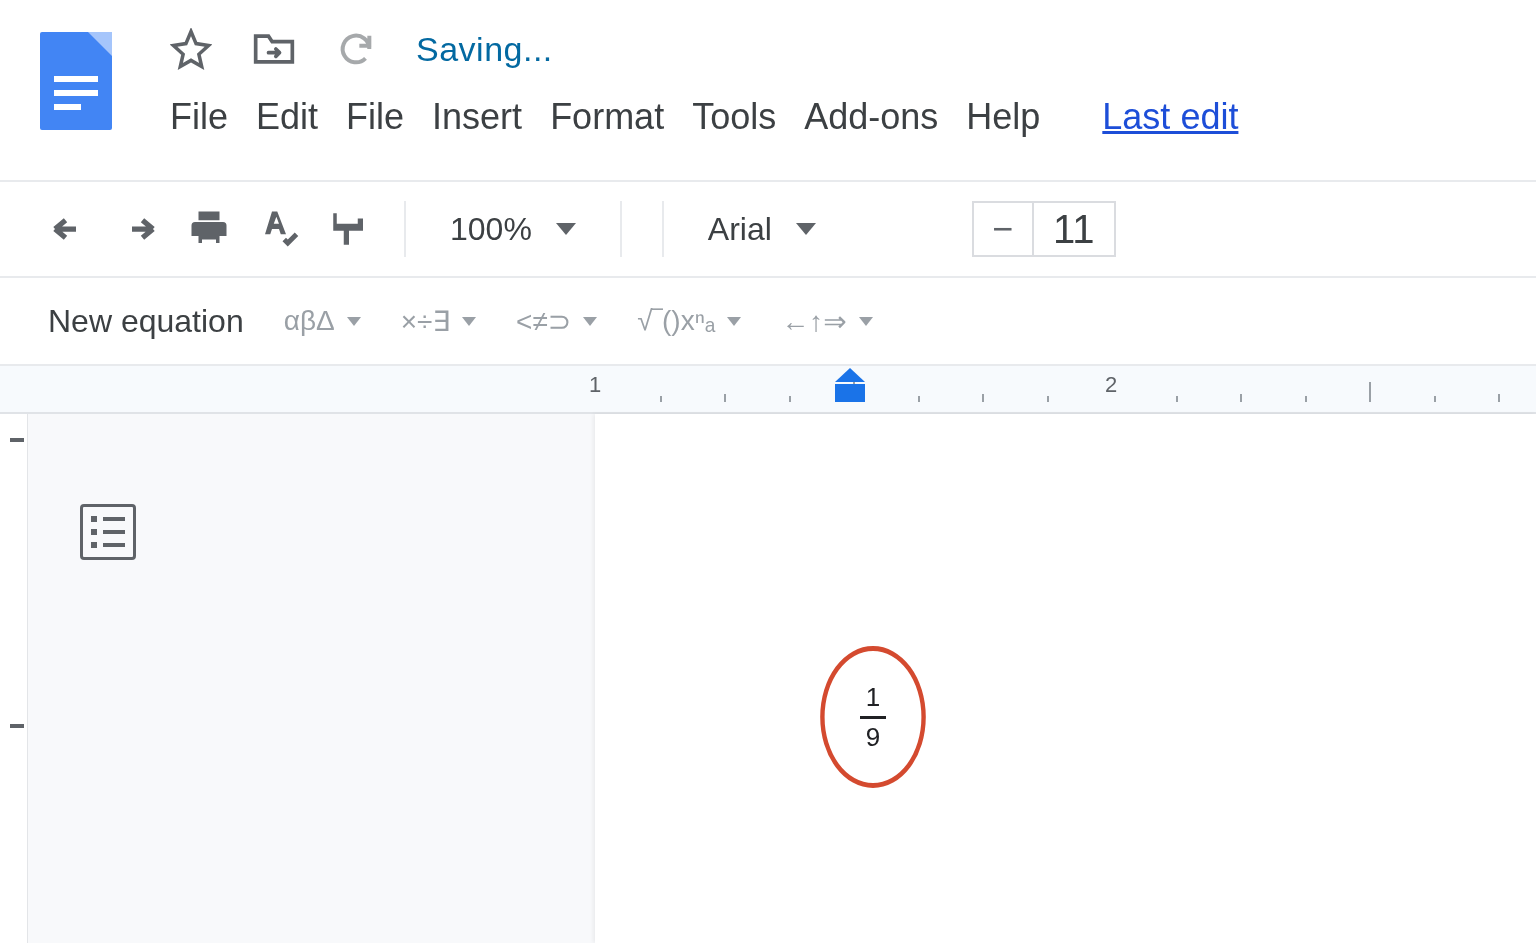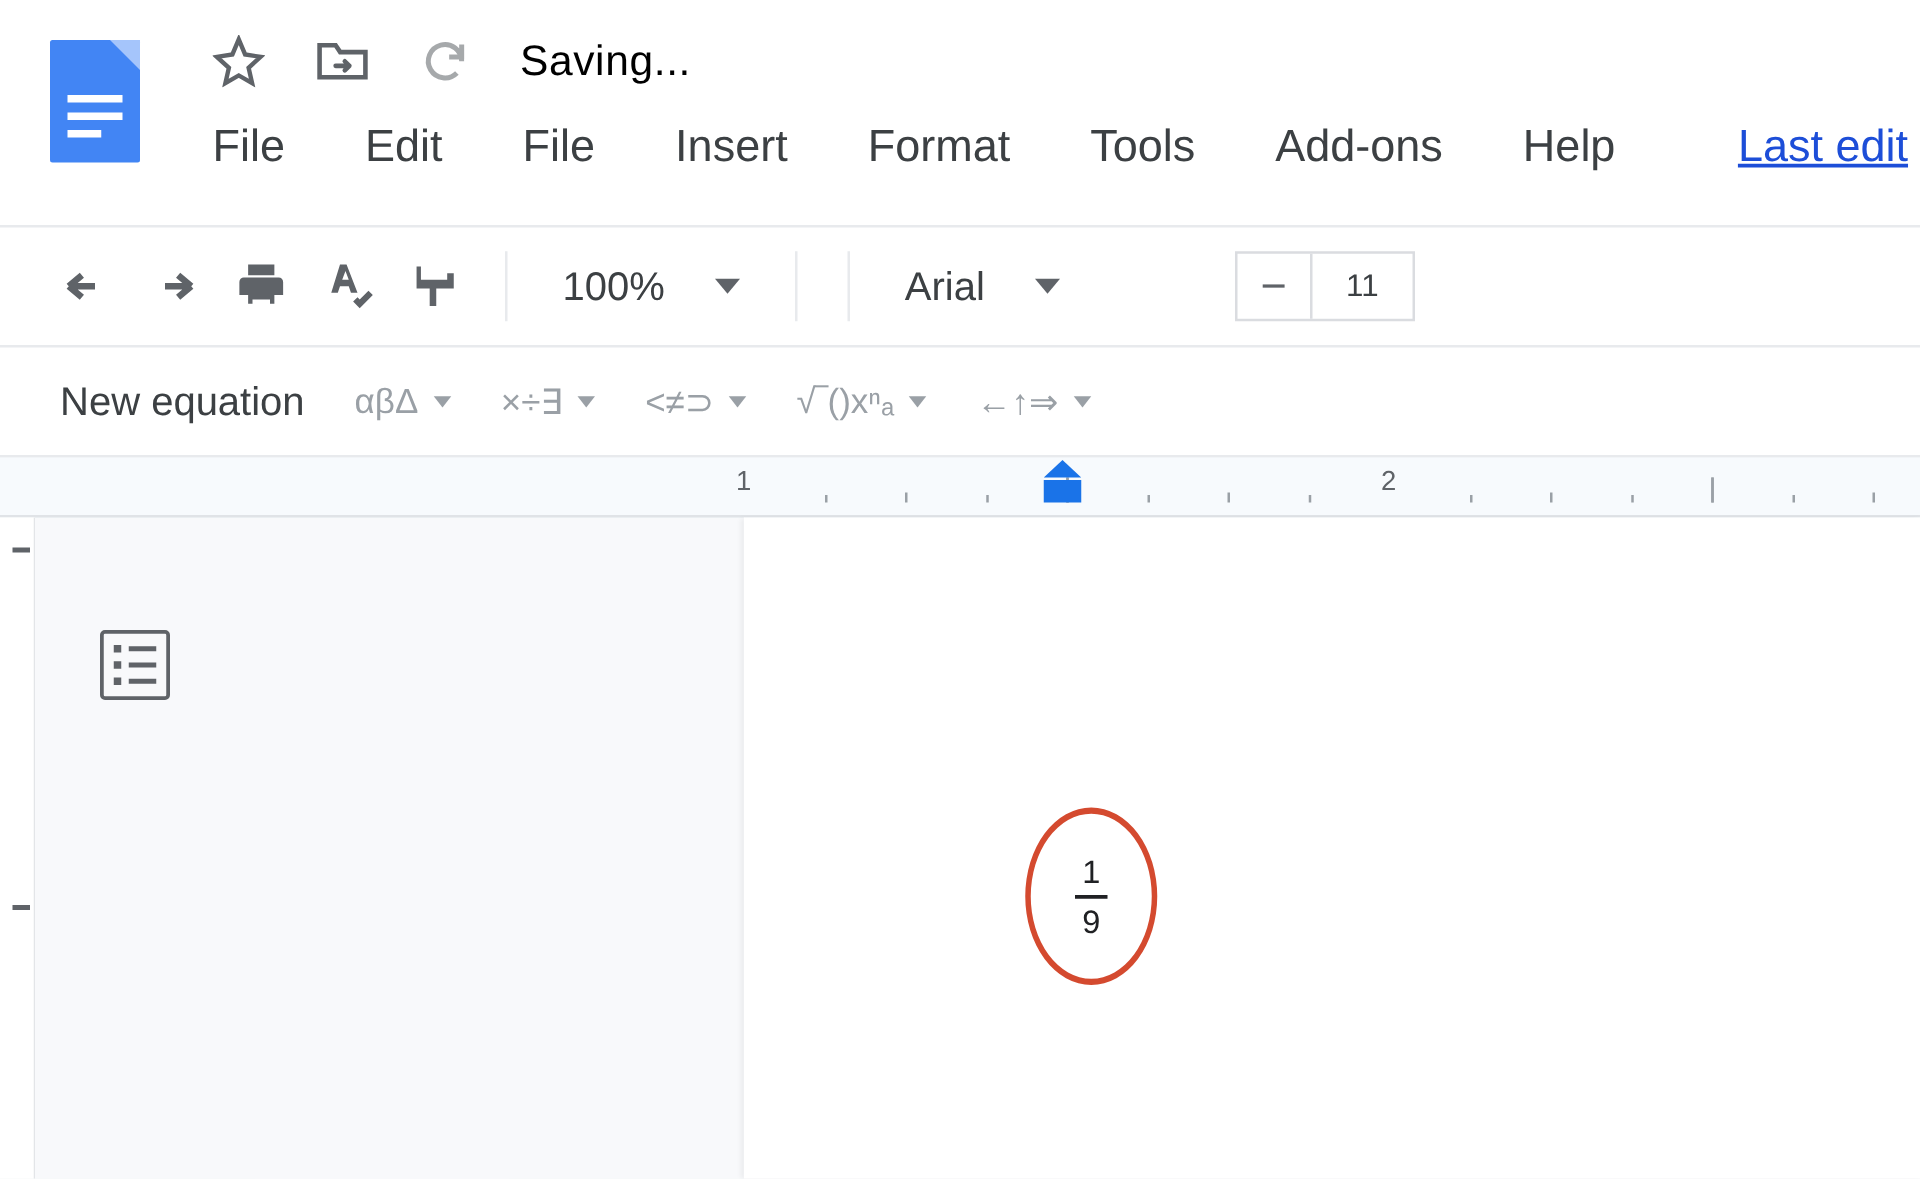--- a/index.html
+++ b/index.html
@@ -65,28 +65,28 @@
     white-space: nowrap;
   }
   .title-icon {
     color: #5f6368;
     display: inline-flex;
     align-items: center;
     justify-content: center;
   }
   .saving {
     font-size: 34px;
-    color: #000000;
+    color: #0369a1;
     letter-spacing: 0.5px;
   }
 
   .menubar {
     display: flex;
     align-items: baseline;
-    gap: 64px;
+    gap: 28px;
     margin-top: 26px;
     font-size: 36px;
     color: #3c4043;
   }
   .menubar .item { cursor: pointer; }
   .last-edit {
     color: #1d4ed8;
     text-decoration: underline;
   }
 
@@ -109,21 +109,21 @@
   }
   .tb-sep {
     width: 2px;
     height: 56px;
     background: #e8eaed;
     margin: 0 6px;
   }
   .tb-drop {
     display: flex;
     align-items: center;
-    gap: 40px;
+    gap: 24px;
     font-size: 32px;
     color: #3c4043;
     cursor: pointer;
     padding: 0 10px;
   }
   .caret {
     display: inline-block;
     width: 0; height: 0;
     border-left: 10px solid transparent;
     border-right: 10px solid transparent;
@@ -143,21 +143,21 @@
     align-items: center;
     justify-content: center;
     font-size: 36px;
     color: #5f6368;
     cursor: pointer;
     height: 100%;
   }
   .font-size-box .value {
     width: 80px;
     text-align: center;
-    font-size: 25px;
+    font-size: 40px;
     color: #3c4043;
   }
 
   
   .eqbar {
     display: flex;
     align-items: center;
     height: 88px;
     border-bottom: 2px solid #e8eaed;
     padding: 0 48px;

